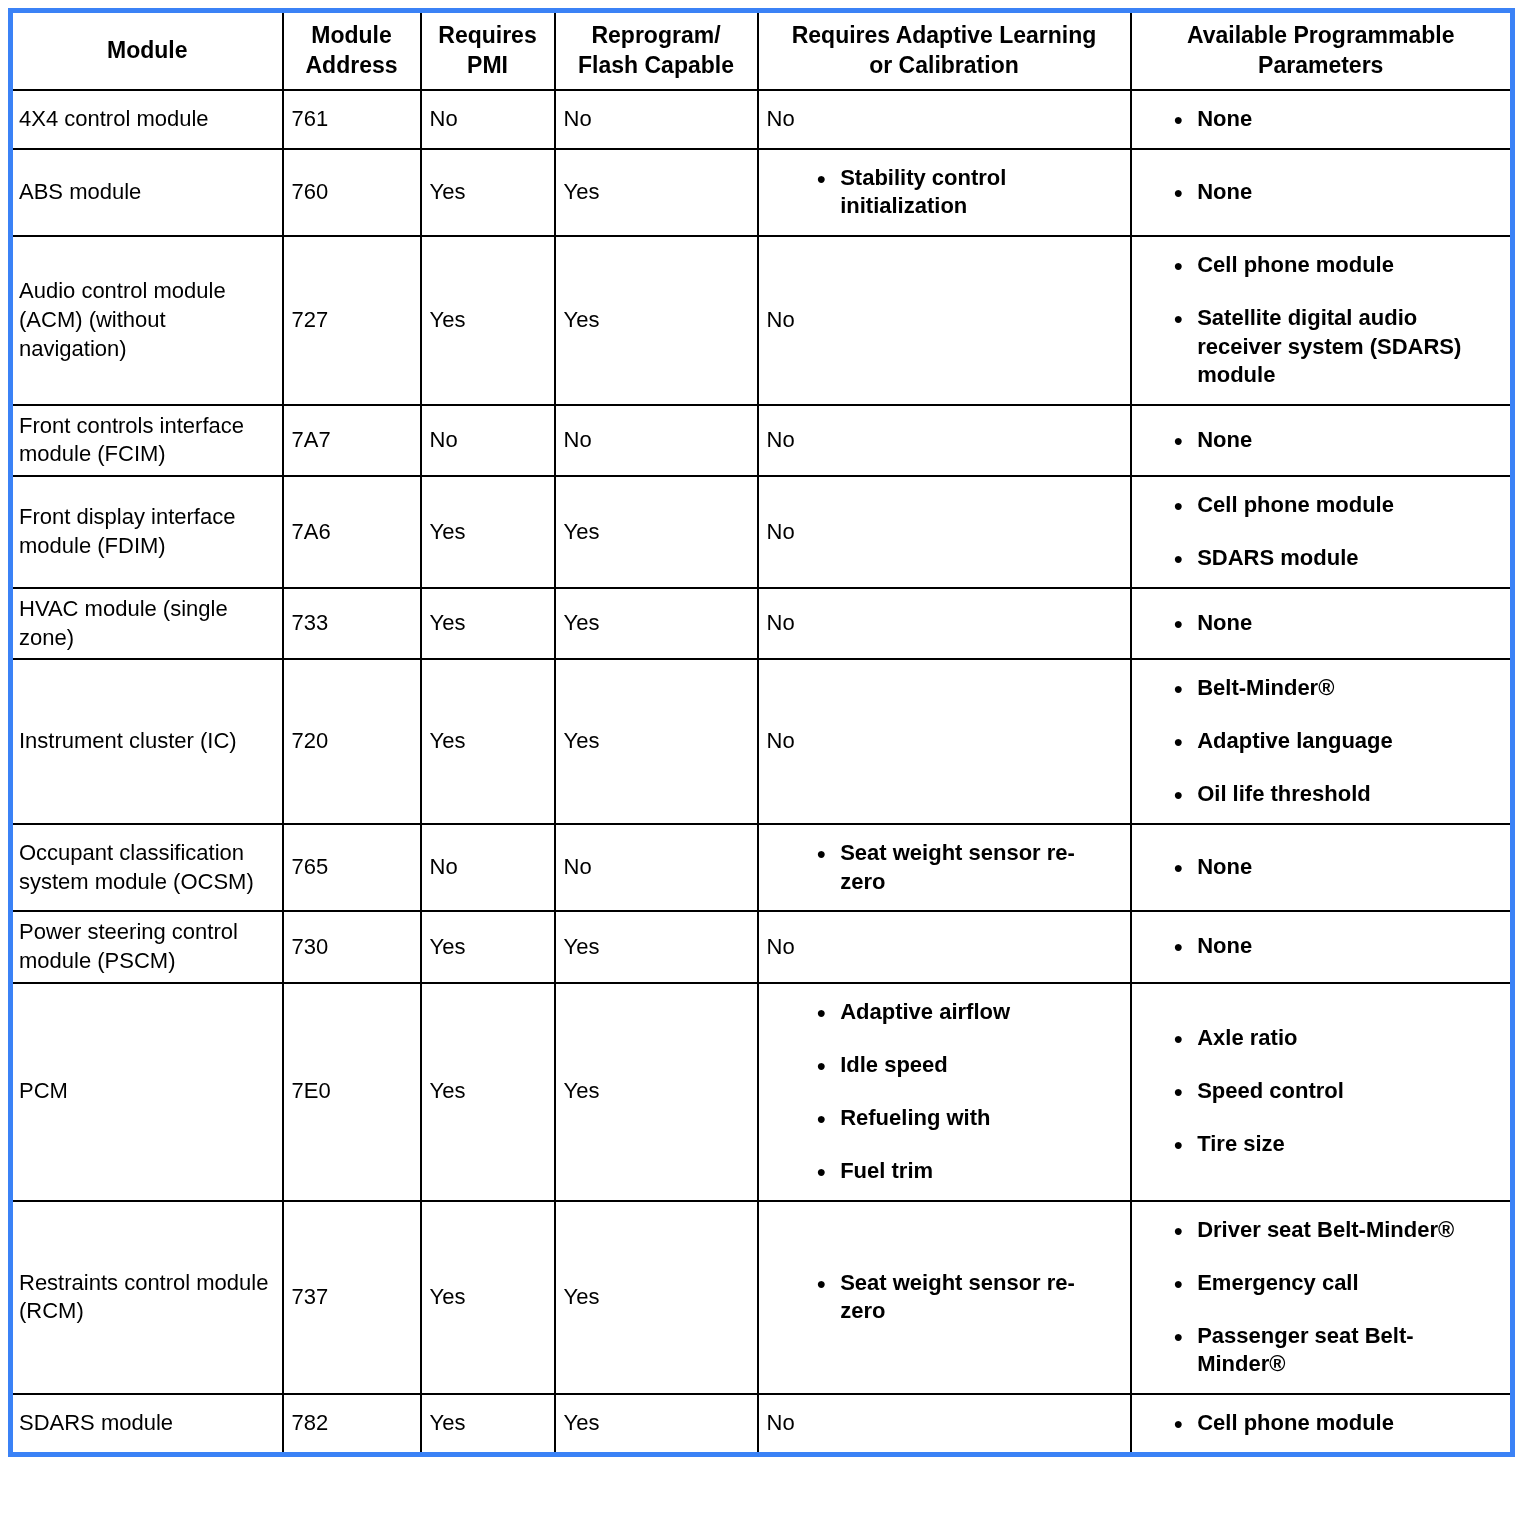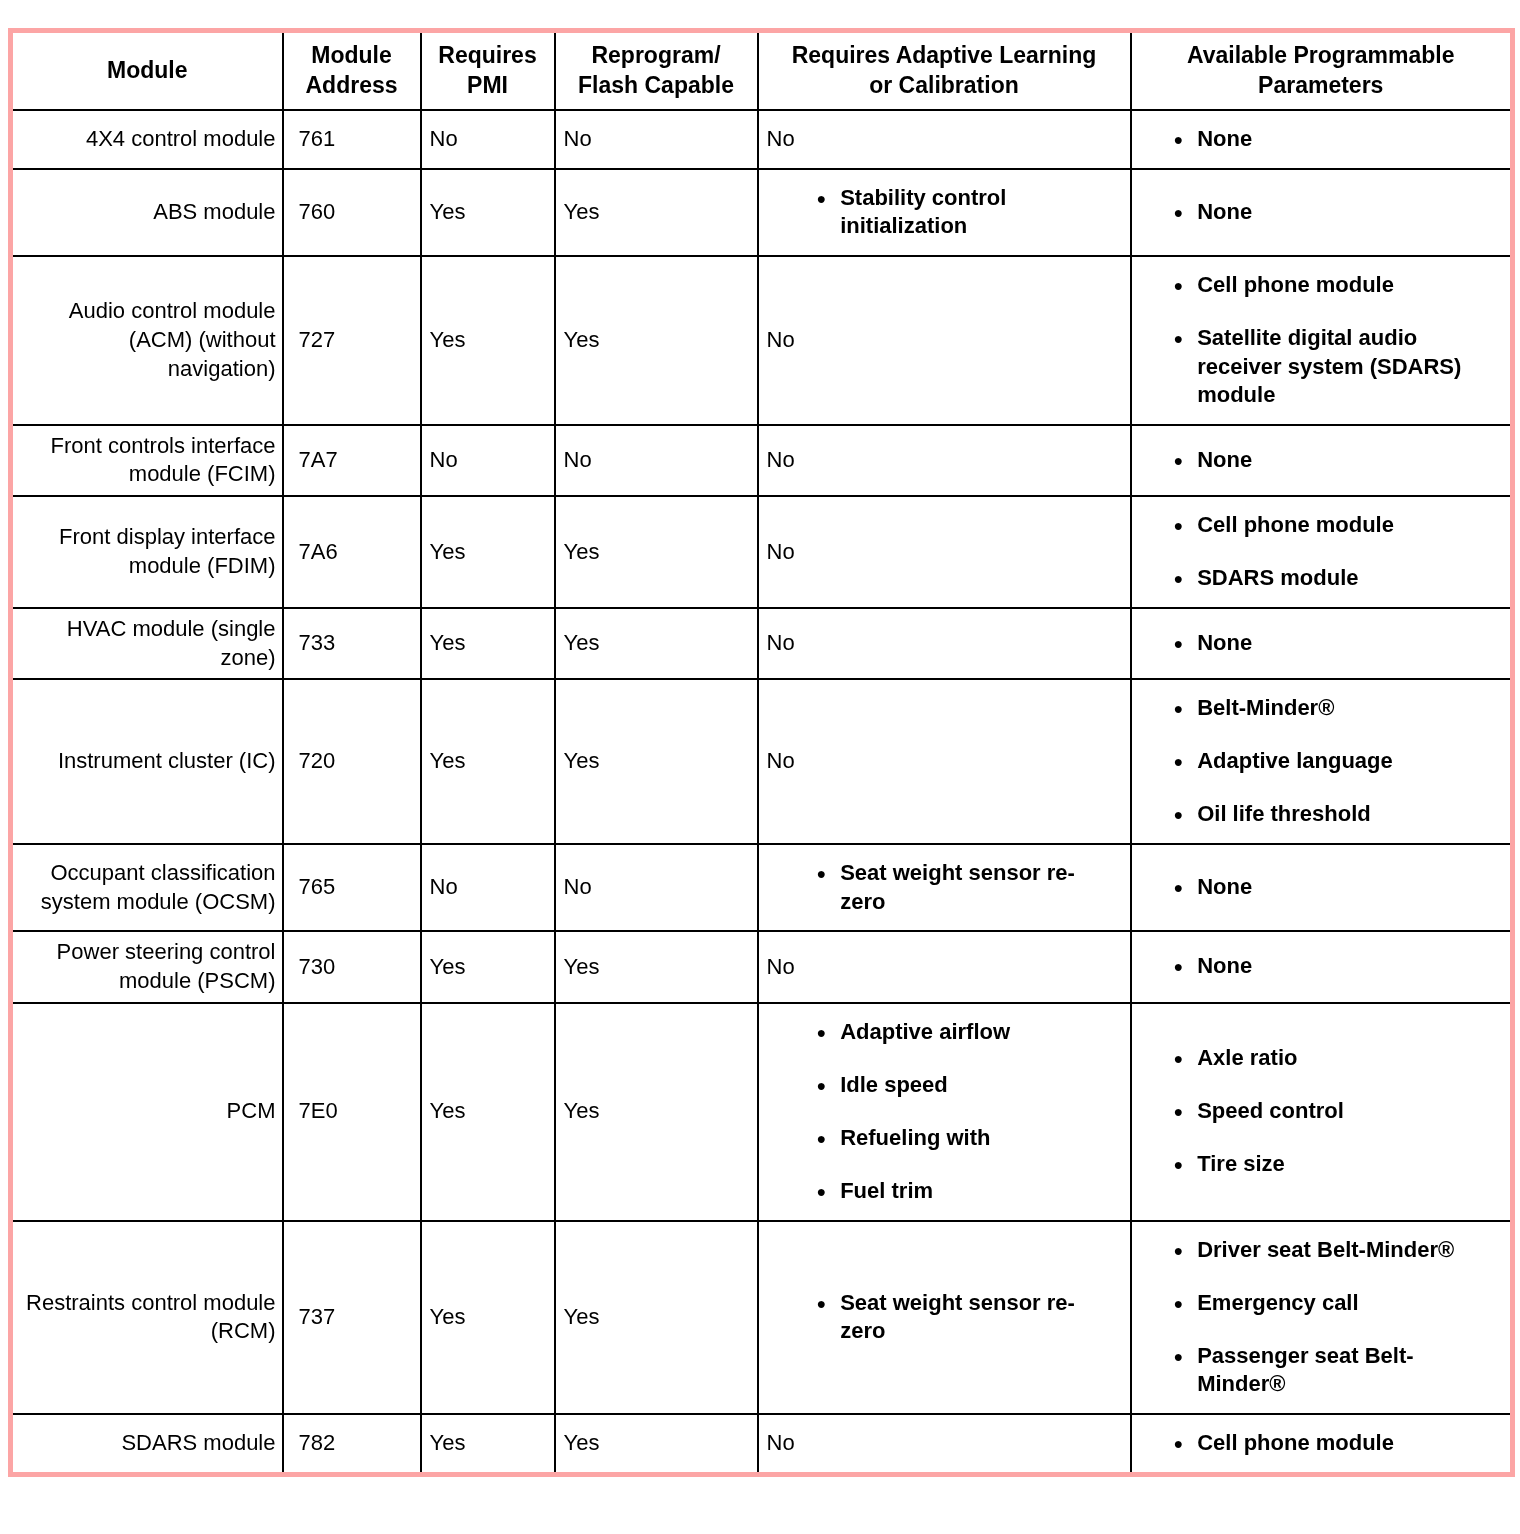--- a/index.html
+++ b/index.html
@@ -8,23 +8,22 @@
     background: #ffffff;
     color: #000000;
     font-family: "Liberation Sans", sans-serif;
   }
   body { padding: 8px; }
 
   table.module-table {
     border-collapse: collapse;
     table-layout: fixed;
     width: 1502px;
-    border: 5px solid #fca5a5;
+    border: 5px solid #3b82f6;
     background: #fff;
-    margin-top: 20px;
   }
   col.c0 { width: 272px; }
   col.c1 { width: 138px; }
   col.c2 { width: 134px; }
   col.c3 { width: 203px; }
   col.c4 { width: 373px; }
   col.c5 { width: 382px; }
 
   th, td {
     border: 2px solid #000;
@@ -35,22 +34,22 @@
     word-wrap: break-word;
   }
   th {
     font-weight: bold;
     text-align: center;
     white-space: pre-line;
     padding: 8px 4px;
     font-size: 23px;
   }
   td { text-align: left; }
-  td.module-cell  { padding-left: 6px; padding-right: 6px; text-align: right; }
-  td.address-cell { padding-left: 15px; }
+  td.module-cell  { padding-left: 6px; padding-right: 6px; }
+  td.address-cell { padding-left: 8px; }
 
   .bullet-list {
     display: flex;
     flex-direction: column;
     row-gap: 24px;
     padding: 8px 4px;
   }
   td.adaptive-cell .bullet-list { padding-left: 50px; }
   td.params-cell   .bullet-list { padding-left: 34px; }
 

